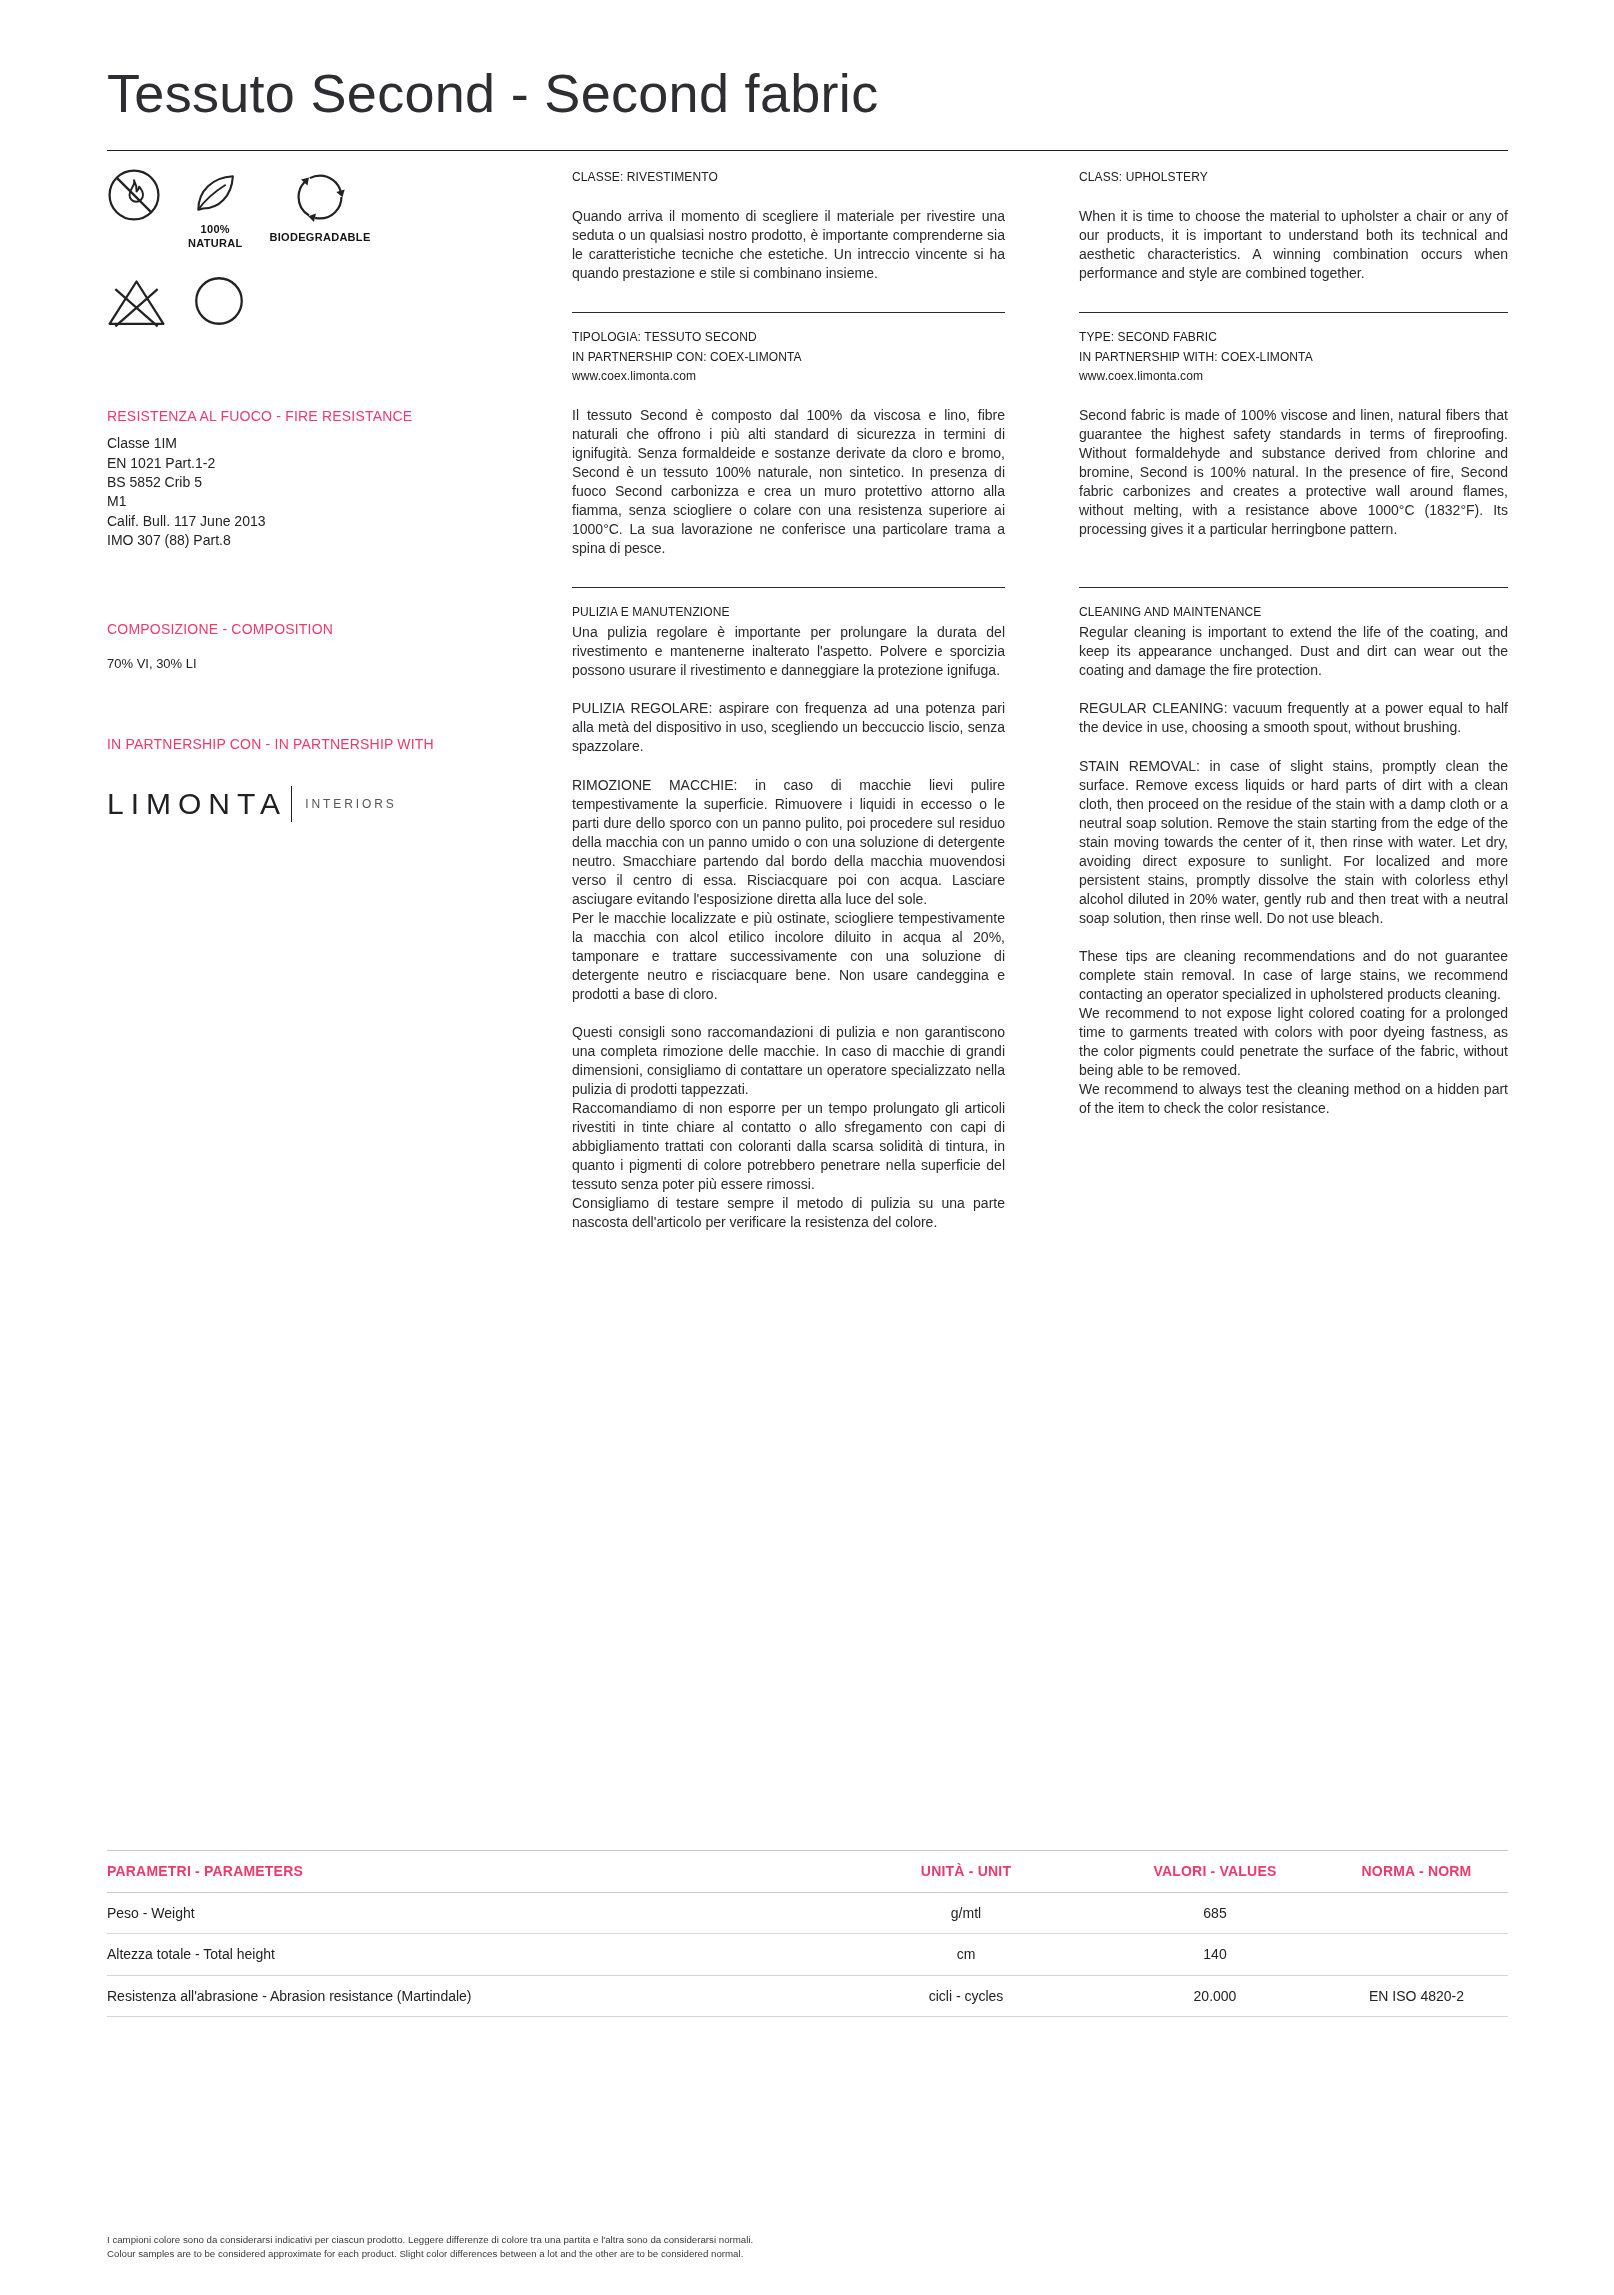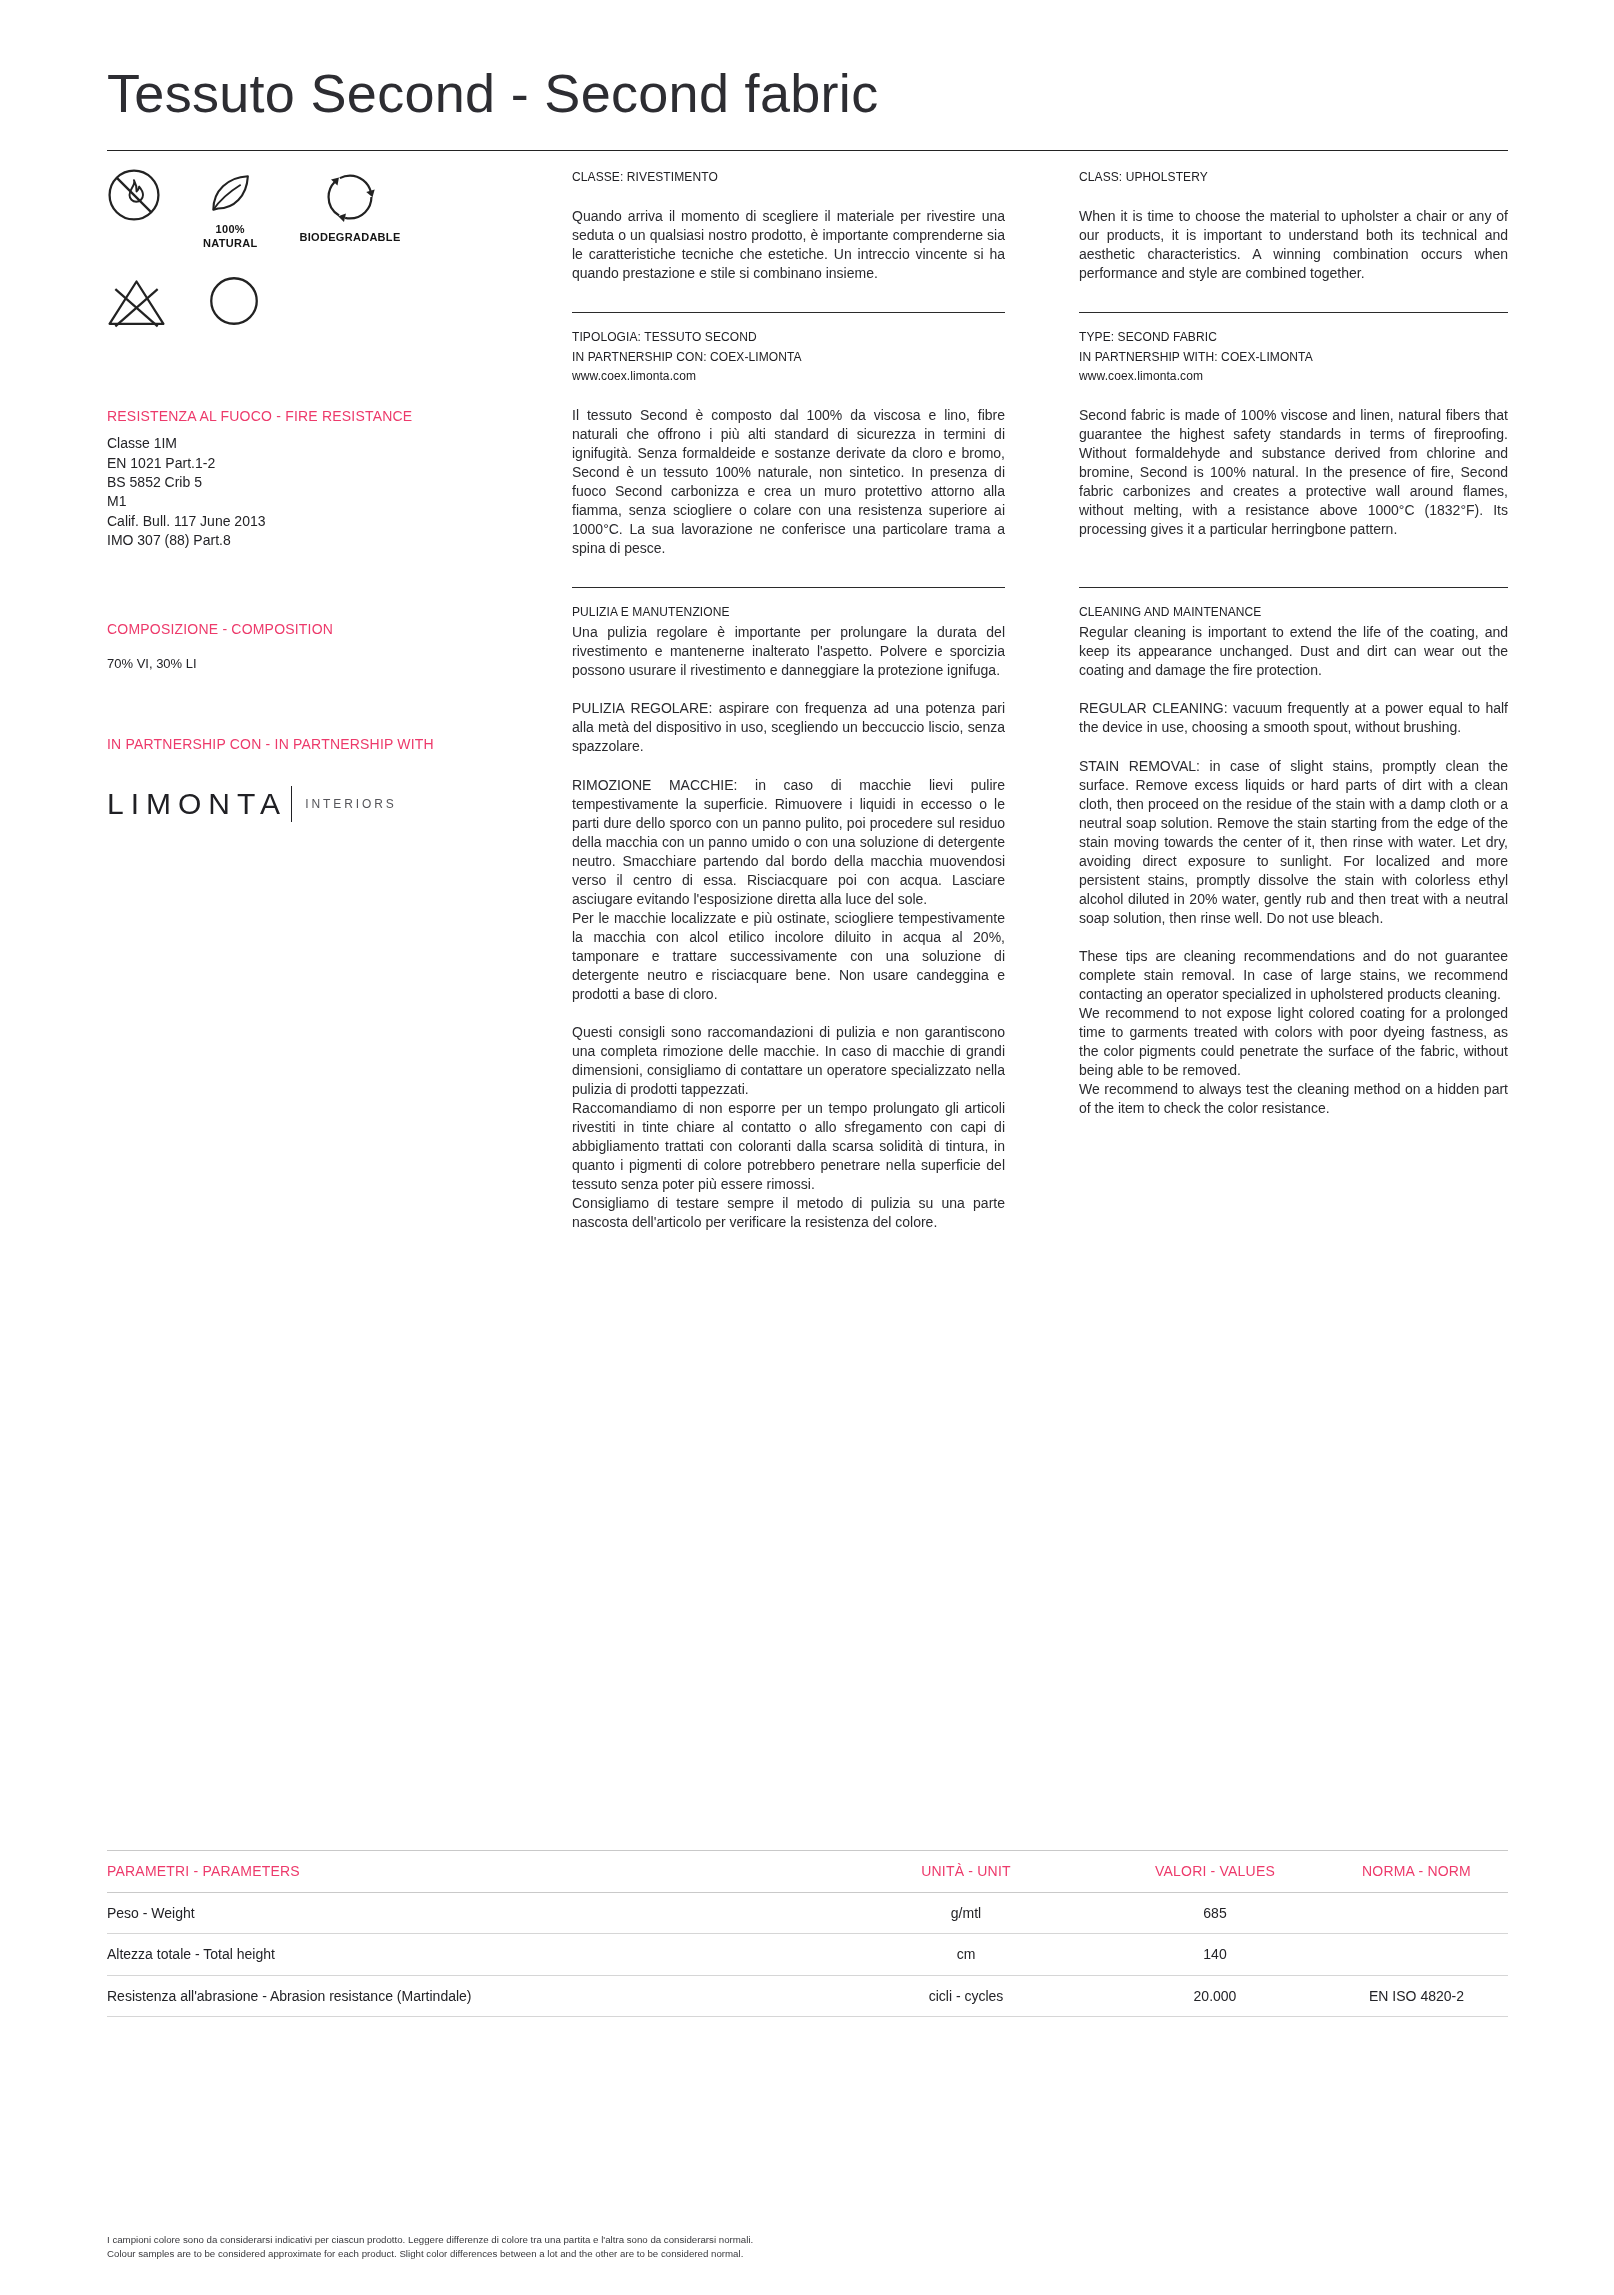--- a/index.html
+++ b/index.html
@@ -17,41 +17,41 @@
   .cols { display:grid; grid-template-columns:433px 429px; column-gap:74px; row-gap:29px; align-content:start; }
 
   .cell { border-top:1.3px solid var(--rule); padding-top:15.5px; }
   .cell.first { border-top:none; padding-top:0; }
   .sec-h { font-size:12px; font-weight:400; line-height:19.4px; letter-spacing:0.1px; color:#202024; }
   .para { font-size:14px; line-height:19px; text-align:justify; white-space:pre-line;
           color:#2a2a2e; hyphens:auto; -webkit-hyphens:auto; }
   .para.gap { margin-top:19.4px; }
 
   
-  .icon-row { display:flex; align-items:flex-start; gap:42px; }
+  .icon-row { display:flex; align-items:flex-start; gap:27px; }
   .icon-row + .icon-row { margin-top:24.5px; }
   .icon-block { display:flex; flex-direction:column; align-items:center; }
   .icon-label { margin-top:5.2px; font-size:11px; font-weight:700; letter-spacing:0.3px;
                 line-height:13.6px; color:#141414; text-align:center; }
   .pink-h { color:var(--accent); font-size:14px; font-weight:400; letter-spacing:0.2px; }
   .fire-section { margin-top:79px; }
   .fire-list { list-style:none; margin-top:10.3px; }
   .fire-list li { font-size:14px; line-height:19.4px; color:#232327; }
   .comp-section { margin-top:70px; }
   .comp-value { margin-top:19.4px; font-size:13px; color:#232327; }
   .partner-section { margin-top:65px; }
   .logo { margin-top:34px; display:flex; align-items:center; }
   .logo-main { font-size:30px; font-weight:400; letter-spacing:7px; color:#202024; }
   .logo-divider { width:1.3px; height:36px; background:#202024; margin:0 13px 0 3.9px; }
   .logo-sub { font-size:12px; letter-spacing:2.9px; color:#55555a; }
 
   
   .params { position:absolute; left:107px; top:1850px; width:1401px; border-collapse:collapse; }
   .params th, .params td { font-size:14px; text-align:center; padding:12.3px 3.9px; }
-  .params th { color:var(--accent); font-weight:400; letter-spacing:0.2px;
+  .params th { color:var(--accent); font-weight:700; letter-spacing:0.2px;
                border-top:1.3px solid var(--tline); border-bottom:1.3px solid var(--tline); }
   .params td { color:#232327; border-bottom:1.3px solid #d6d6d6; }
   .params .left { text-align:left; padding-left:0; }
 
   
   .footnote { position:absolute; left:107px; top:2233px; width:1401px;
               font-size:9.7px; line-height:13.6px; color:#39393d; }
 
   svg { display:block; }
 </style>

